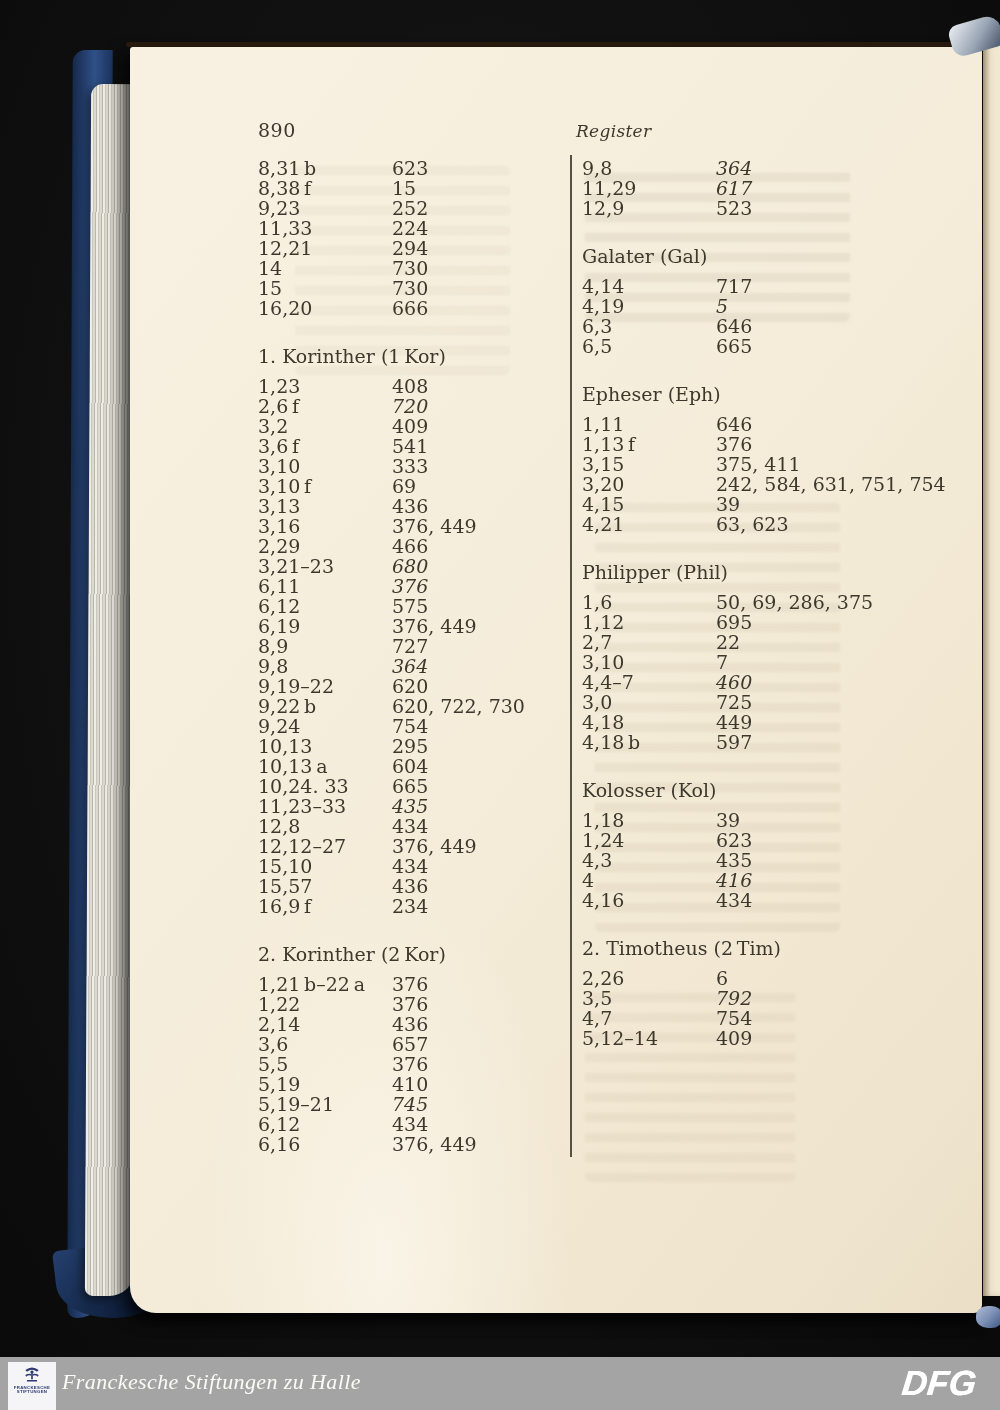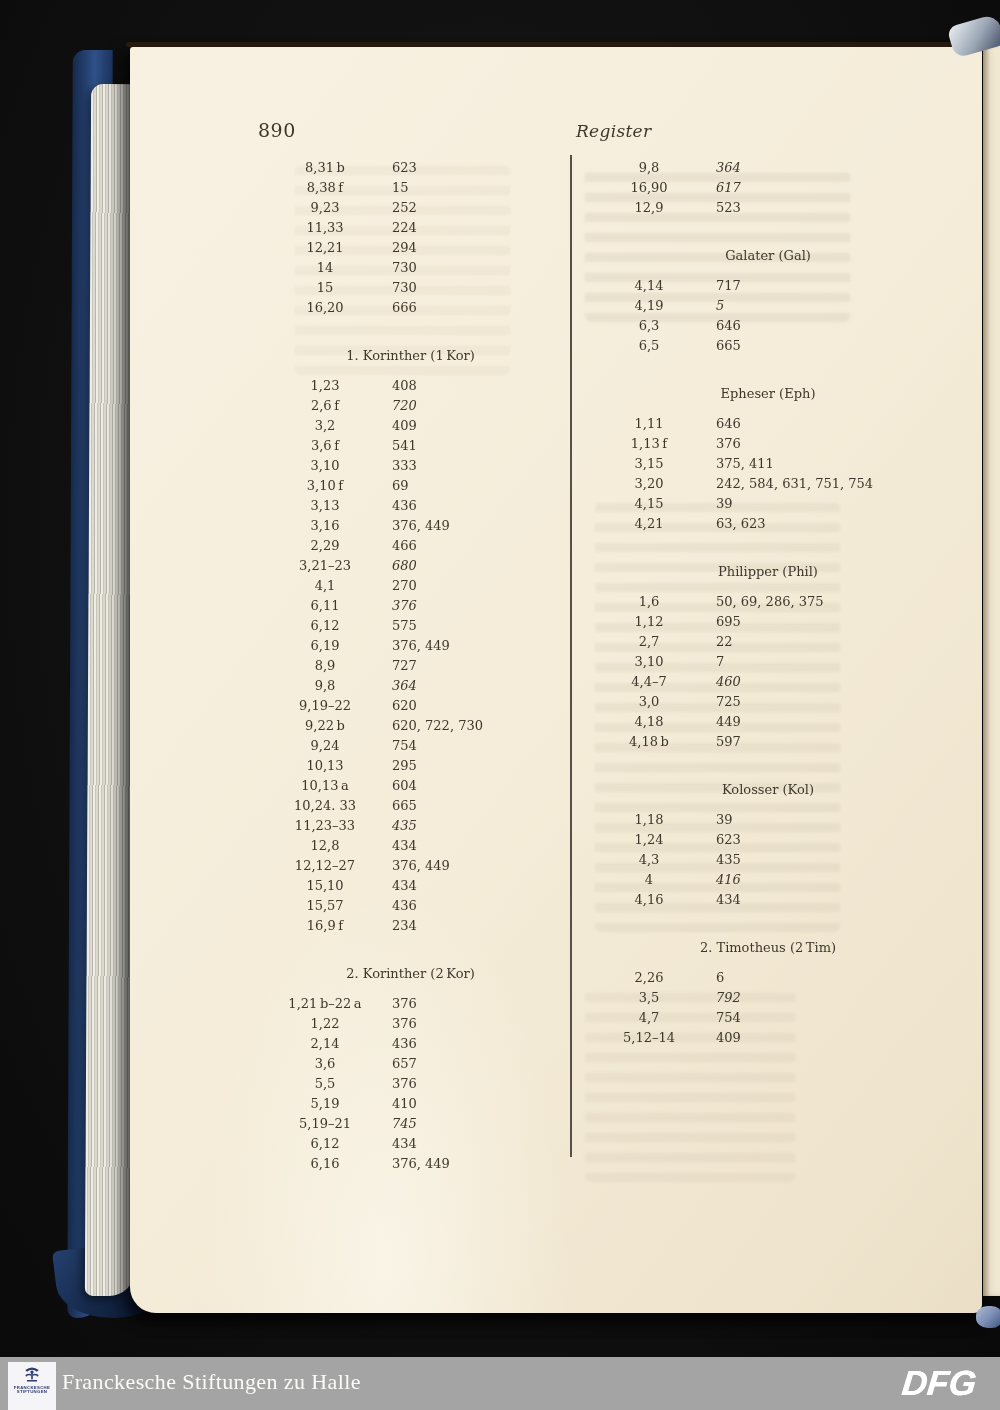--- a/index.html
+++ b/index.html
@@ -32,21 +32,21 @@
          background:linear-gradient(135deg,#eef1f5,#9aa6b5 55%,#5f6b7e 85%,#38507e);
          border-radius:10px 14px 8px 12px;transform:rotate(-16deg);}
   .clip-bottom{position:absolute;left:976px;top:1306px;width:26px;height:22px;z-index:6;
          background:linear-gradient(135deg,#aebcd6,#7d90b5 50%,#3c5585);
          border-radius:45% 40% 40% 45%;}
   
   .page *{font-family:"DejaVu Serif","Liberation Serif",serif;color:#3d372c;}
   .pageno{position:absolute;left:128px;top:72px;font-size:19px;letter-spacing:.5px;}
   .runhead{position:absolute;left:418px;top:74px;font-size:17px;font-style:italic;letter-spacing:.3px;margin-left:28px;}
   .rule{position:absolute;left:440px;top:108px;width:1.5px;height:1002px;background:#565047;}
-  .col{position:absolute;top:111px;font-size:13px;text-align:center;}
+  .col{position:absolute;top:111px;font-size:19px;}
   .col-left{left:128px;width:305px;}
   .col-right{left:452px;width:372px;}
   .row{display:flex;height:20px;line-height:20px;white-space:nowrap;}
   .ref{flex:none;width:134px;}
   .pg{white-space:nowrap;}
   .pg.it{font-style:italic;}
   .heading{margin-top:28px;margin-bottom:10px;height:20px;line-height:20px;white-space:nowrap;}
   
   .ghost{position:absolute;filter:blur(1.5px);border-radius:6px;pointer-events:none;
          background:repeating-linear-gradient(0deg, rgba(122,102,72,.09) 0 9px, rgba(122,102,72,0) 9px 20px);}
@@ -56,21 +56,21 @@
   .g4{left:165px;top:118px;width:215px;height:210px;opacity:.6;}
   
   .bar{position:absolute;left:0;top:1357px;width:1000px;height:53px;background:#a4a4a4;z-index:8;}
   .logobox{position:absolute;left:8px;top:5px;width:48px;height:48px;background:#f5f5f7;
            display:flex;flex-direction:column;align-items:center;justify-content:flex-start;
            padding-top:3px;box-sizing:border-box;}
   .logotext{font-family:"Liberation Sans",sans-serif;font-size:6px;line-height:6px;
            color:#2e3a72;text-align:center;letter-spacing:.4px;font-weight:bold;
            transform:scale(.72);transform-origin:center top;width:60px;}
   .bartitle{position:absolute;left:62px;top:12px;font-family:"Liberation Serif",serif;
-           font-size:22px;color:#fbfbf8;letter-spacing:.4px;}
+           font-size:22px;color:#fbfbf8;letter-spacing:.4px;font-style:italic;}
   .dfg{position:absolute;right:24px;top:6px;font-family:"Liberation Sans",sans-serif;
            font-weight:bold;font-style:italic;font-size:35px;color:#fff;
            letter-spacing:0;transform:skewX(-6deg);text-shadow:.6px 0 0 #fff;}
 </style>
 </head>
 <body>
 
 <div class="stage">
   <div class="cover"></div>
   <div class="cover-wrap"></div>
@@ -155,24 +155,20 @@
         </div>
         <div class="row">
           <span class="ref">2,29</span>
           <span class="pg">466</span>
         </div>
         <div class="row">
           <span class="ref">3,21–23</span>
           <span class="pg it">680</span>
         </div>
         <div class="row">
-          <span class="ref">4,1</span>
-          <span class="pg">270</span>
-        </div>
-        <div class="row">
           <span class="ref">6,11</span>
           <span class="pg it">376</span>
         </div>
         <div class="row">
           <span class="ref">6,12</span>
           <span class="pg">575</span>
         </div>
         <div class="row">
           <span class="ref">6,19</span>
           <span class="pg">376, 449</span>
@@ -270,21 +266,21 @@
           <span class="ref">6,16</span>
           <span class="pg">376, 449</span>
         </div>
       </div>
     <div class="col col-right">
         <div class="row">
           <span class="ref">9,8</span>
           <span class="pg it">364</span>
         </div>
         <div class="row">
-          <span class="ref">16,90</span>
+          <span class="ref">11,29</span>
           <span class="pg it">617</span>
         </div>
         <div class="row">
           <span class="ref">12,9</span>
           <span class="pg">523</span>
         </div>
         <div class="heading">Galater (Gal)</div>
         <div class="row">
           <span class="ref">4,14</span>
           <span class="pg">717</span>

